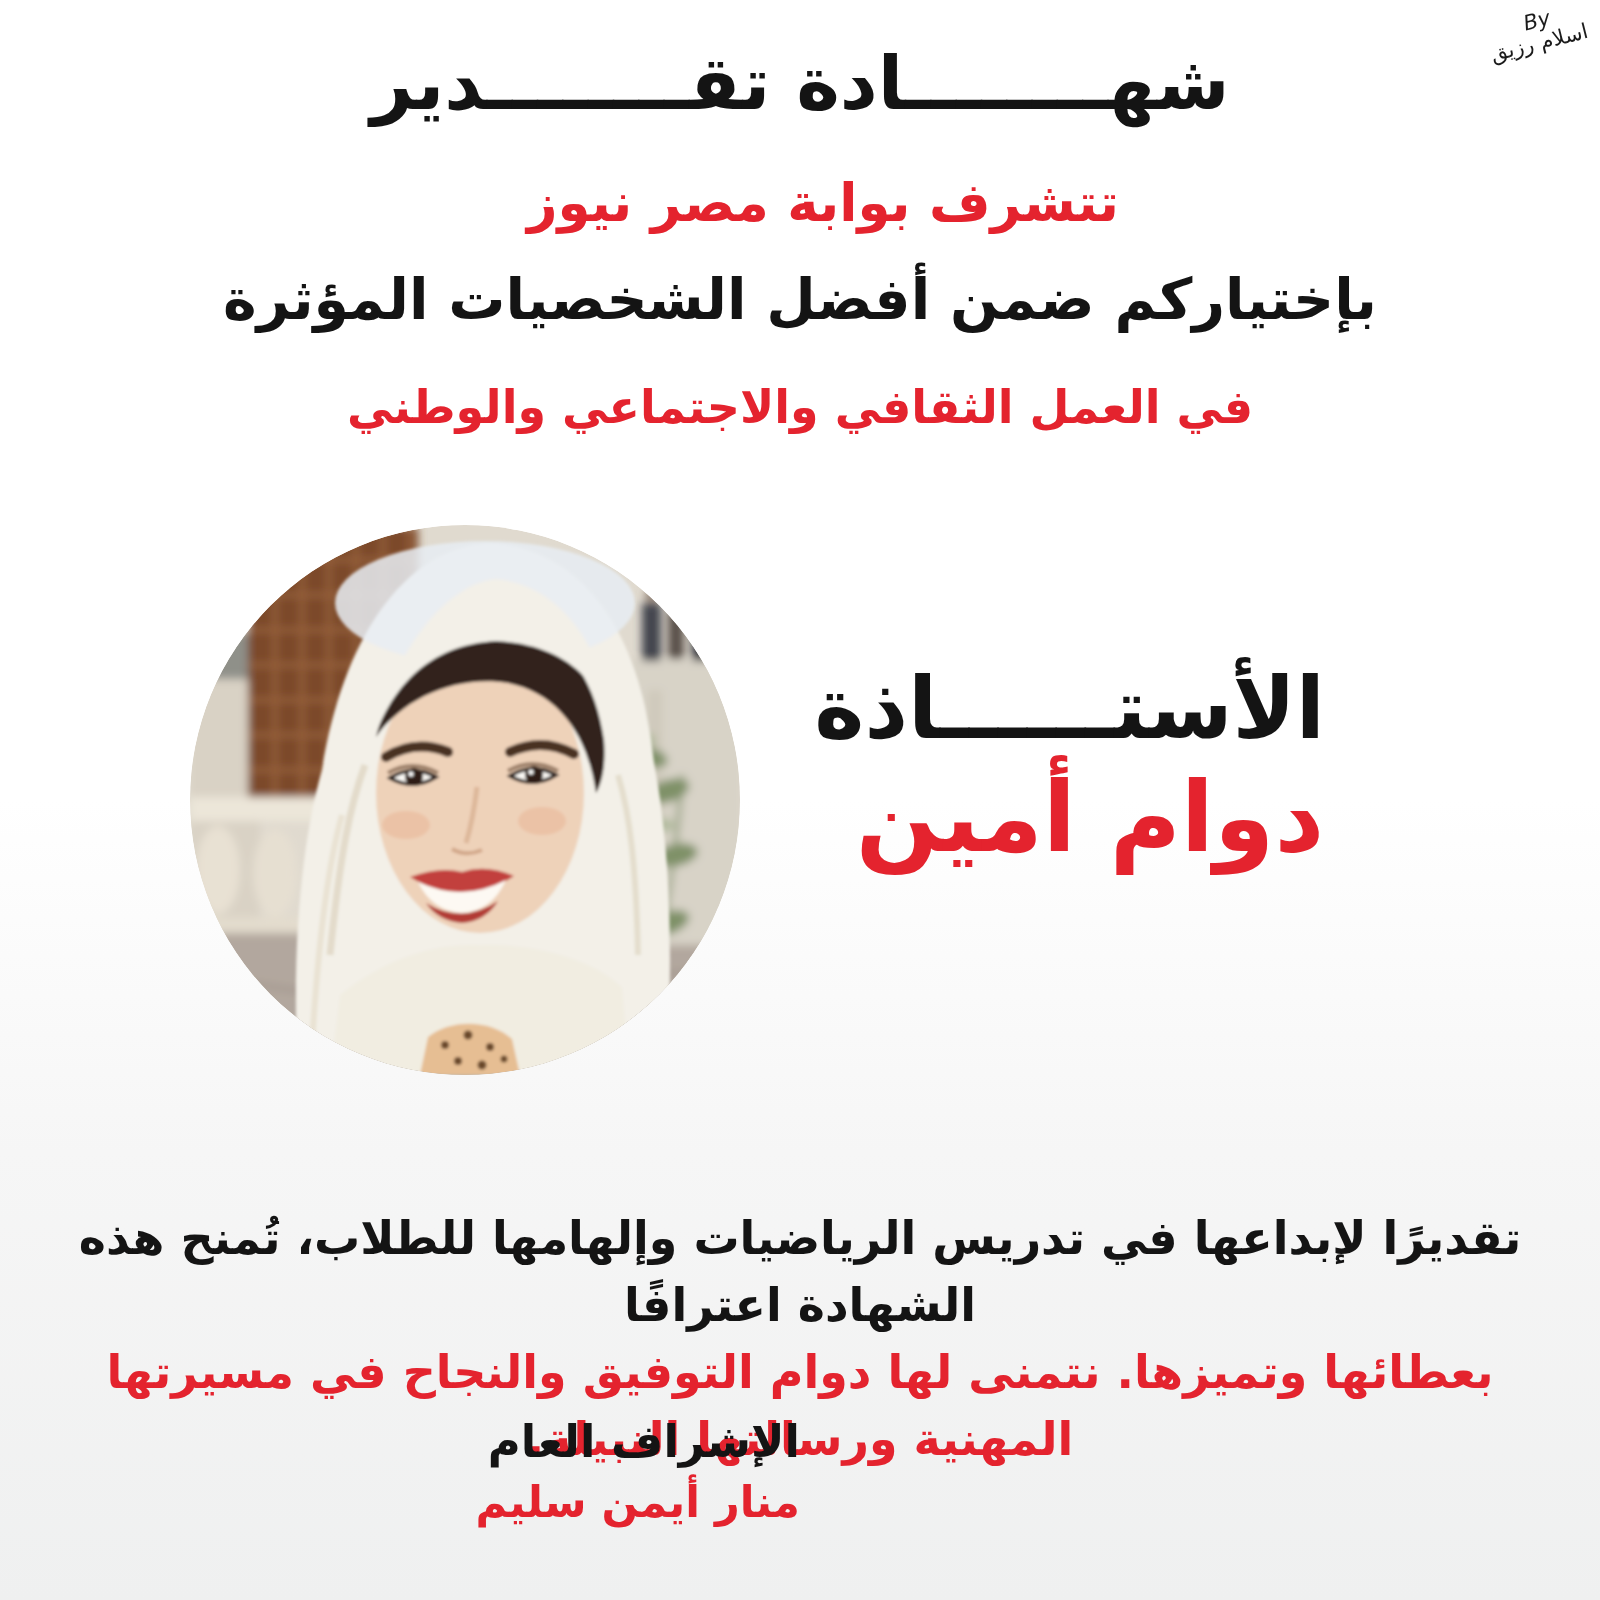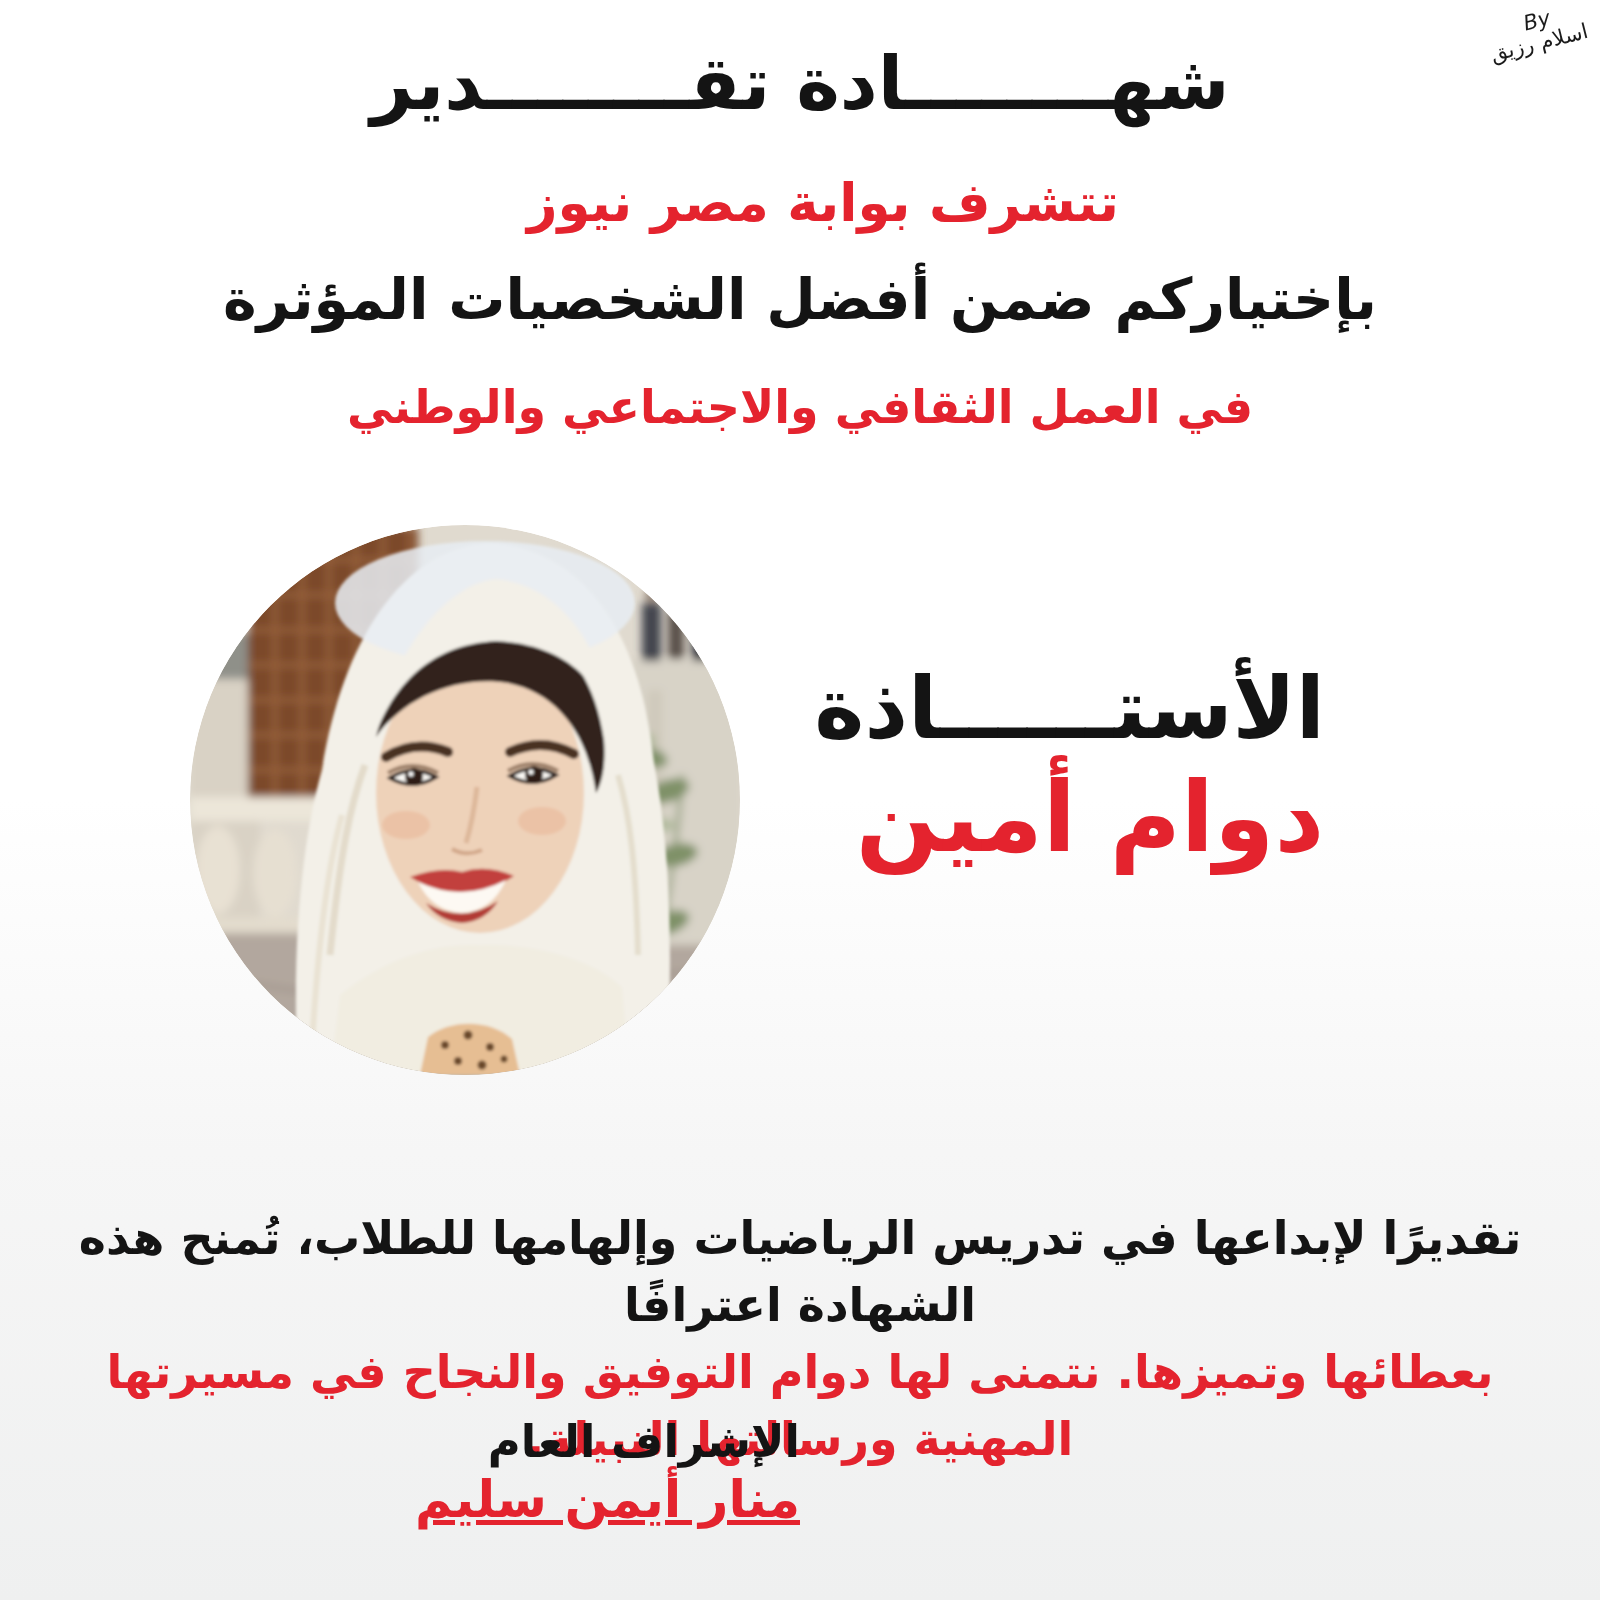--- a/index.html
+++ b/index.html
@@ -40,21 +40,21 @@
     position:absolute;top:1188px;left:70px;width:1460px;
     text-align:center;font-weight:bold;font-size:46px;line-height:1.46;margin-top:17px;
   }
   .citation .l1{color:#141414;display:block;}
   .citation .l2{display:block;}
 
   .signature-block{position:absolute;top:1415px;width:500px;}
   .signature-block.right{left:772px;}
   .signature-block.left{left:300px;}
   .sig-role{font-size:45px;font-weight:bold;color:#141414;line-height:1.2;}
-  .sig-name{font-size:51px;font-weight:bold;margin-top:0;line-height:1.2;text-decoration:underline;}
+  .sig-name{font-size:43px;font-weight:bold;margin-top:8px;line-height:1.2;}
 </style>
 </head>
 <body>
 
 <div class="certificate">
 
   <div class="by-sign">
     <span class="by">By</span>
     <span class="nm ar">اسلام رزيق</span>
   </div>

